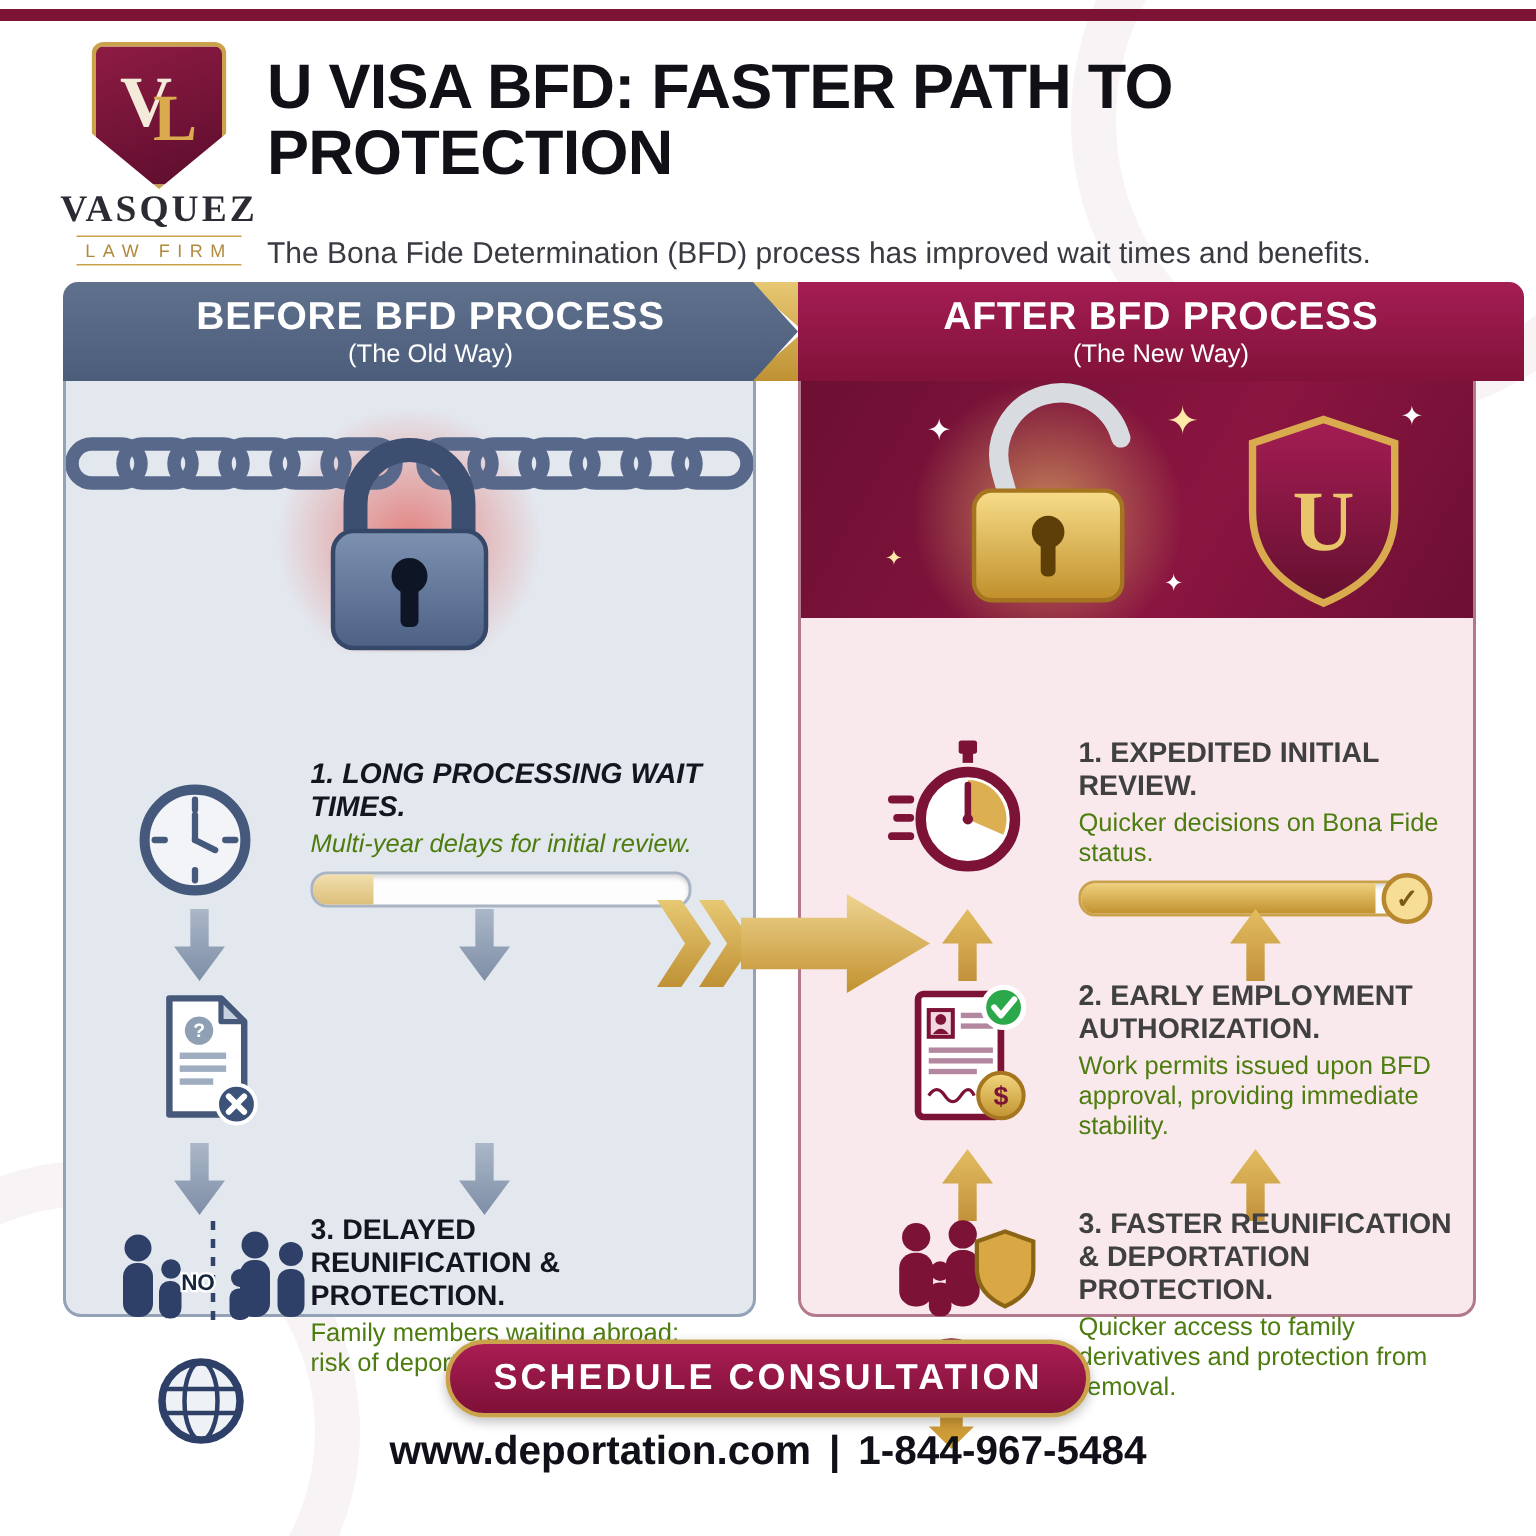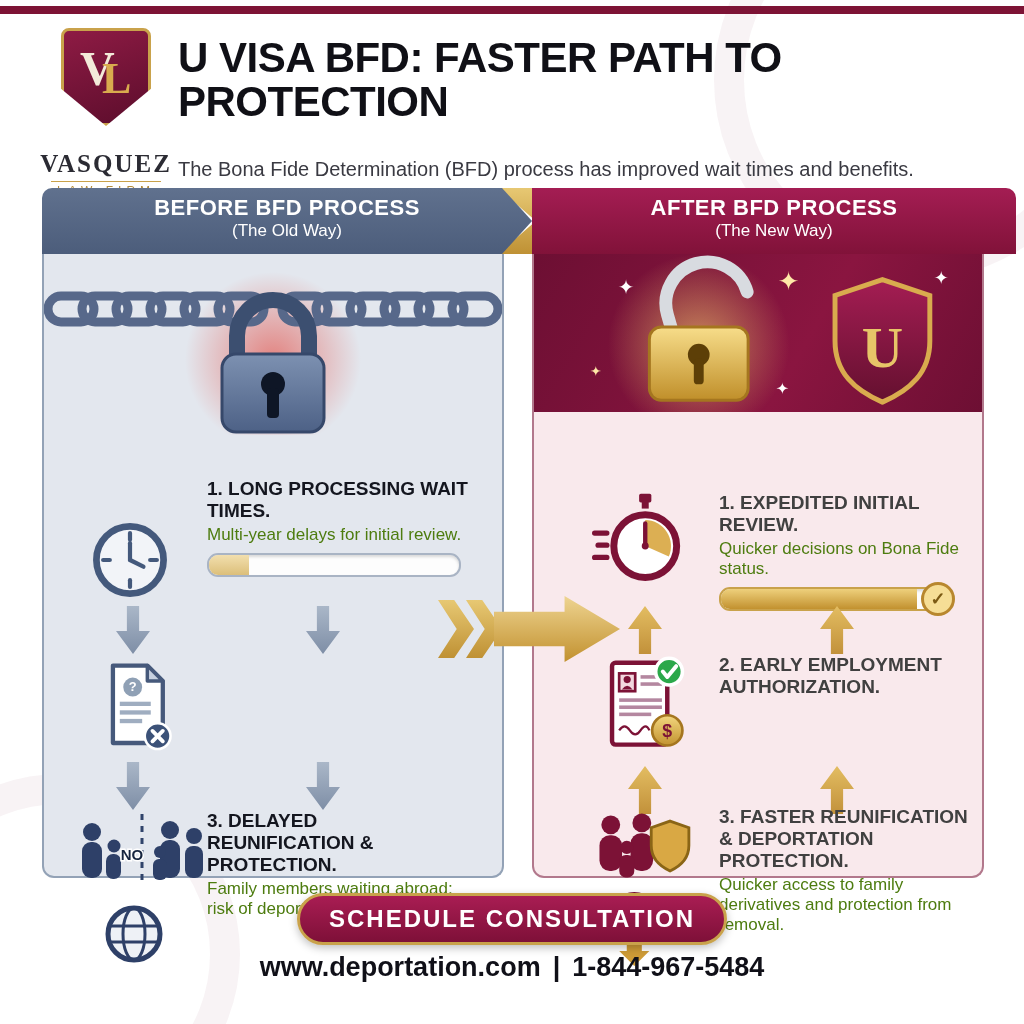--- a/index.html
+++ b/index.html
@@ -13,38 +13,38 @@
 
   
   .logo{position:absolute;left:38px;top:28px;width:136px;text-align:center;}
   .logo-shield{position:relative;margin:0 auto;width:84px;height:92px;
     background:linear-gradient(160deg,#8e1b44,#5c0d2c);
     border:3px solid #c9a24b;border-radius:8px 8px 4px 4px;
     clip-path:polygon(0 0,100% 0,100% 62%,50% 100%,0 62%);}
   .logo-shield .lv,.logo-shield .ll{position:absolute;font-family:"Liberation Serif",serif;font-weight:bold;}
   .logo-shield .lv{left:16px;top:10px;font-size:48px;color:#f3ead9;}
   .logo-shield .ll{left:38px;top:22px;font-size:44px;color:#d9ab4e;}
-  .logo-name{margin-top:24px;font-family:"Liberation Serif",serif;font-weight:bold;
+  .logo-name{margin-top:0;font-family:"Liberation Serif",serif;font-weight:bold;
     font-size:25px;letter-spacing:2px;color:#2b2b33;}
   .logo-sub{display:inline-block;margin-top:3px;padding:2px 6px;font-size:12px;letter-spacing:5px;
     color:#b08a3e;border-top:1.5px solid #c9a24b;border-bottom:1.5px solid #c9a24b;}
   .title-block{position:absolute;left:178px;top:36px;width:812px;}
   .title-block h1{margin:0;font-size:42px;line-height:1.05;font-weight:bold;letter-spacing:-.5px;color:#101016;}
   .subtitle{margin:34px 0 0 0;font-size:20px;color:#3a3a42;}
 
   
   .panel{position:absolute;top:188px;height:690px;}
   .panel-left{left:42px;width:462px;}
   .panel-right{left:532px;width:452px;}
   .panel-header{position:relative;height:66px;text-align:center;color:#fff;z-index:3;}
   .panel-left .panel-header{width:490px;background:linear-gradient(#60718e,#4c5d7b);
     border-radius:10px 0 0 0;
     clip-path:polygon(0 0,calc(100% - 30px) 0,100% 50%,calc(100% - 30px) 100%,0 100%);}
   .panel-right .panel-header{width:484px;background:linear-gradient(#a41d53,#811239);border-radius:0 10px 0 0;}
-  .ph-title{padding-top:7px;font-size:22px;font-weight:bold;letter-spacing:.5px;}
+  .ph-title{padding-top:7px;font-size:26px;font-weight:bold;letter-spacing:.5px;}
   .ph-sub{font-size:17px;}
   .band-chev{position:absolute;left:498px;top:188px;width:86px;height:66px;z-index:2;
     background:linear-gradient(#e7c873,#bf9134);
     clip-path:polygon(0 0,52% 0,100% 50%,52% 100%,0 100%,44% 50%);}
   .panel-body{position:absolute;left:0;top:66px;width:100%;height:624px;box-sizing:border-box;}
   .panel-left .panel-body{background:#e3e7ee;border:2px solid #93a2b6;border-top:none;border-radius:0 0 12px 12px;}
   .panel-right .panel-body{background:#f9e9ec;border:2px solid #b2788c;border-top:none;border-radius:0 0 12px 12px;}
   .dark-block{position:absolute;left:0;top:0;width:100%;height:158px;
     background:linear-gradient(120deg,#6d0f33,#8a1540 60%,#6d0f33);}
 
@@ -164,21 +164,21 @@
           <g stroke="#44597c" stroke-width="5" stroke-linecap="round">
             <line x1="50" y1="18" x2="50" y2="26"></line>
               <line x1="50" y1="74" x2="50" y2="82"></line>
             <line x1="18" y1="50" x2="26" y2="50"></line>
               <line x1="74" y1="50" x2="82" y2="50"></line>
             <line x1="50" y1="50" x2="50" y2="30"></line>
               <line x1="50" y1="50" x2="66" y2="58"></line>
           </g>
         </svg>
       </div>
-      <div class="itext" style="left:163px;top:224px;width:300px;">
+      <div class="itext" style="left:163px;top:252px;width:300px;font-style:italic;">
         <h3>1. LONG PROCESSING WAIT TIMES.</h3>
         <p>Multi-year delays for initial review.</p>
         <div class="bar bar-left">
             <div class="fill"></div>
           </div>
       </div>
 
       <div class="flow down" style="left:72px;top:352px;"></div>
       <div class="flow down" style="left:262px;top:352px;"></div>
 
@@ -322,20 +322,21 @@
           <rect x="26" y="66" width="36" height="4" fill="#b487a0"></rect>
           <path d="M26 86 q6 -9 12 0 t12 0 t10 0" fill="none" stroke="#7c1236" stroke-width="2.5"></path>
           <circle cx="82" cy="20" r="15" fill="#2ba84a" stroke="#ffffff" stroke-width="4"></circle>
           <path d="M75 20 l5 6 l10 -12" fill="none" stroke="#ffffff" stroke-width="4.5" stroke-linecap="round" stroke-linejoin="round"></path>
           <circle cx="80" cy="86" r="17" fill="url(#coing)" stroke="#a5761f" stroke-width="3"></circle>
           <text x="80" y="93" text-anchor="middle" font-family="Liberation Sans, sans-serif" font-weight="bold" font-size="20" fill="#7c1236">$</text>
         </svg>
       </div>
       <div class="itext" style="left:185px;top:400px;width:255px;">
         <h3>2. EARLY EMPLOYMENT AUTHORIZATION.</h3>
+        <p>Work permits issued upon BFD approval, providing immediate stability.</p>
       </div>
 
       <div class="flow up" style="left:94px;top:512px;"></div>
       <div class="flow up" style="left:286px;top:512px;"></div>
 
       <div class="icon" style="left:30px;top:552px;width:150px;height:160px;">
         <svg width="150" height="160" viewBox="0 0 150 170">
           <g fill="#7c1236">
             <circle cx="45" cy="20" r="10"></circle>
               <rect x="33" y="31" width="24" height="38" rx="11"></rect>

